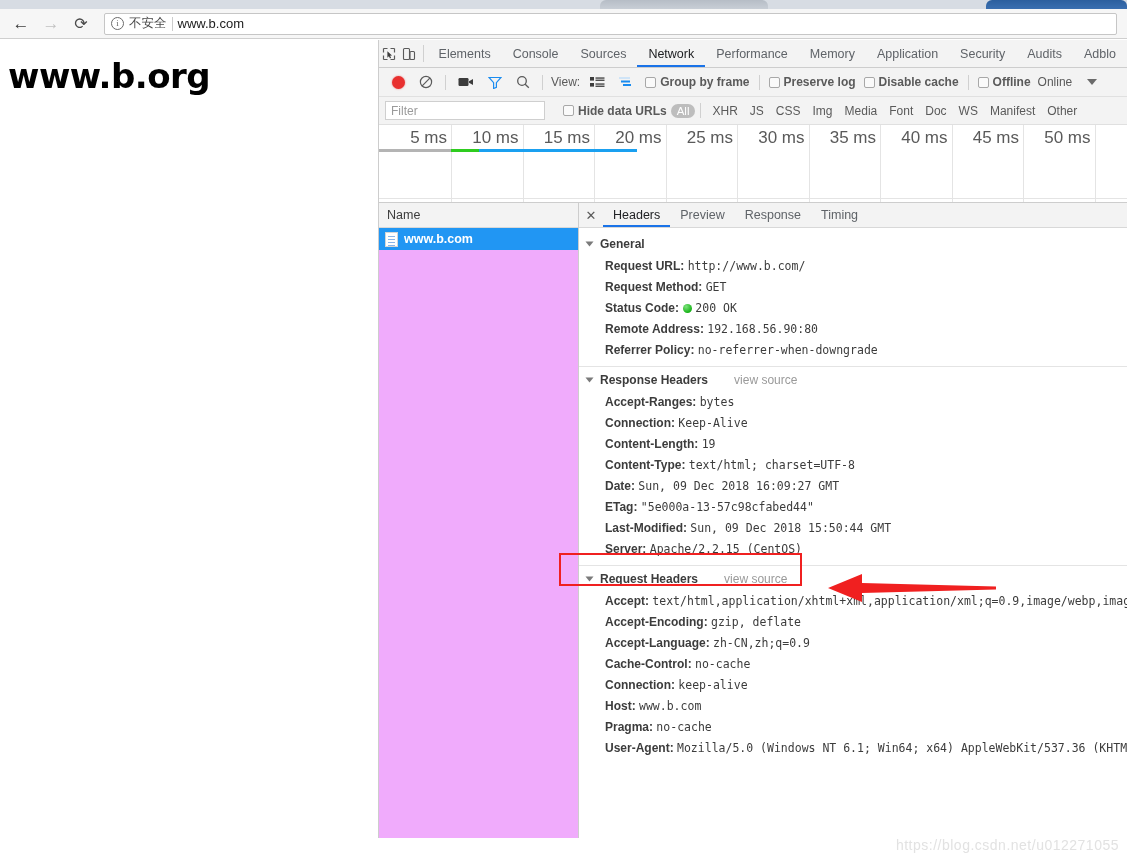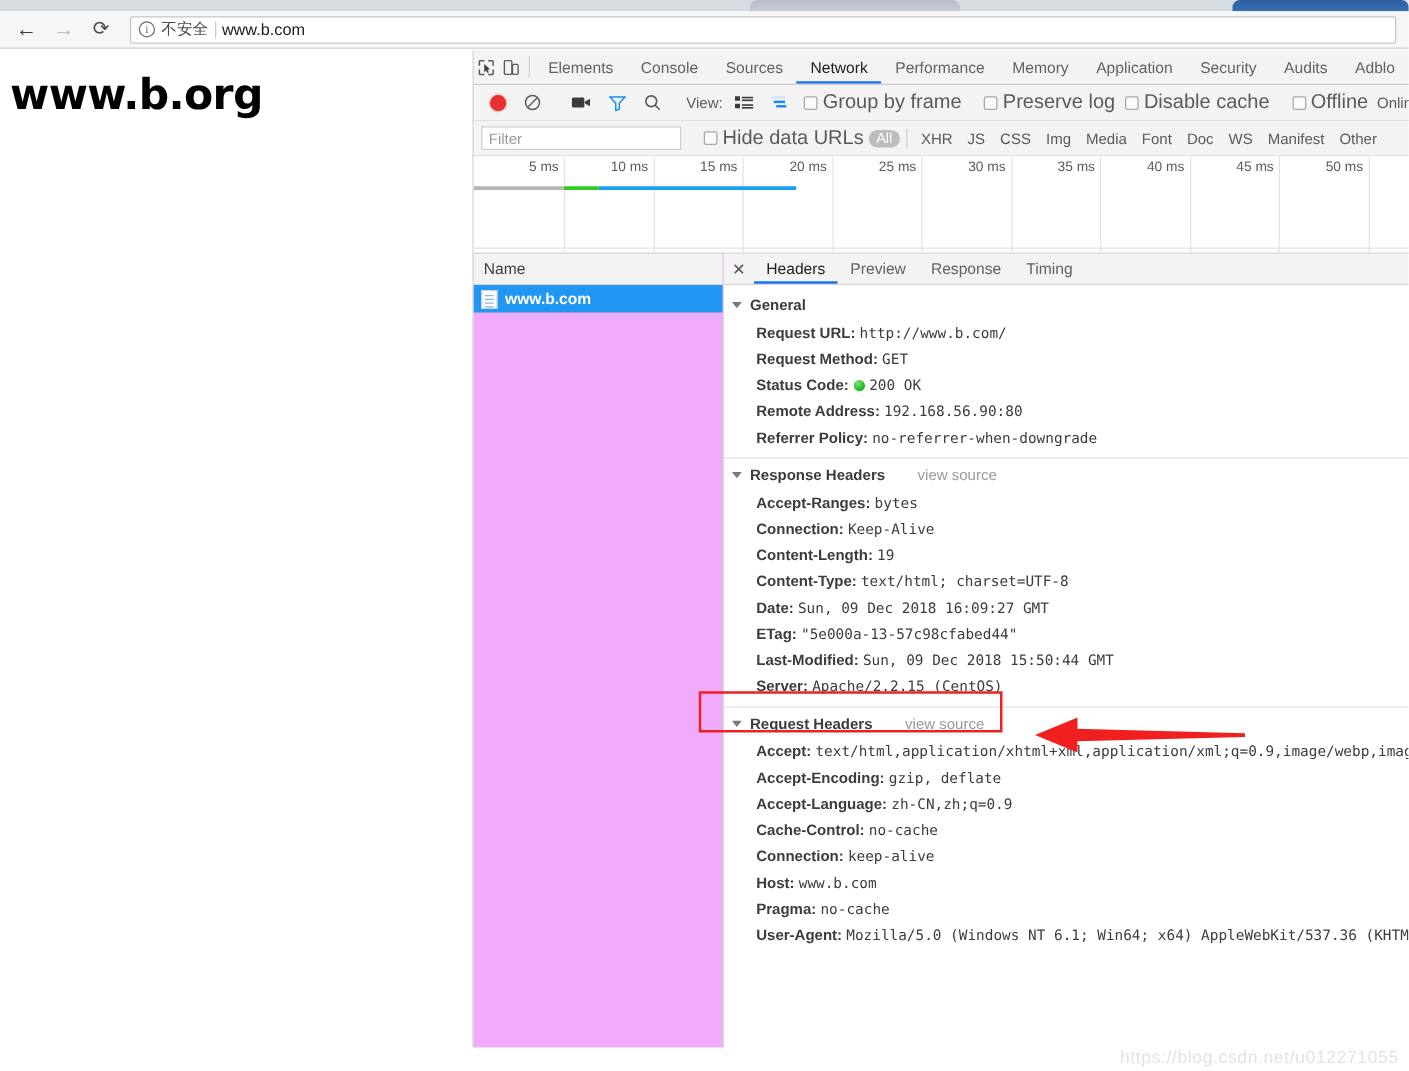--- a/index.html
+++ b/index.html
@@ -89,22 +89,22 @@
   .rec-dot { width: 13px; height: 13px; border-radius: 50%; background: #e8302f;
              box-shadow: 0 0 2px rgba(232,48,47,.6); }
   .tb-item { display: flex; align-items: center; justify-content: center;
              height: 29px; padding: 0 7px; color: #5a5a5a; }
   .tb-sep { width: 1px; height: 15px; background: #d0d0d0; margin: 0 5px; }
   .tb-text { font-size: 12px; color: #5a5a5a; padding: 0 3px; white-space: nowrap; }
   .cb {
     width: 11px; height: 11px; border: 1px solid #a8a8a8; border-radius: 2px;
     background: #fafafa; display: inline-block; flex: none; margin-right: 4px;
   }
-  .cb-label { display: flex; align-items: center; font-size: 16px; color: #5a5a5a;
-              white-space: nowrap; padding: 0 4px; }
+  .cb-label { display: flex; align-items: center; font-size: 12px; color: #5a5a5a;
+              white-space: nowrap; padding: 0 4px; font-weight: bold; }
   .caret-dn { width: 0; height: 0; border-left: 5px solid transparent;
               border-right: 5px solid transparent; border-top: 6px solid #6b6b6b; }
 
   .dt-filterbar {
     height: 28px; display: flex; align-items: center;
     border-bottom: 1px solid #e0e0e0; background: #f3f3f3; padding-left: 6px;
   }
   .filter-input {
     width: 160px; height: 19px; background: #fff; border: 1px solid #cfcfcf;
     font-size: 12px; color: #9a9a9a; padding: 0 5px; display: flex; align-items: center;
@@ -116,21 +116,21 @@
   .pill.sel { background: #bdbdbd; color: #fff; }
   .ftype { font-size: 12px; color: #5a5a5a; padding: 0 6px; white-space: nowrap; }
 
   
   .dt-timeline {
     position: relative; height: 78px; background: #fff;
     border-bottom: 1px solid #cdcdcd; overflow: hidden;
   }
   .tl-grid { position: absolute; top: 0; bottom: 0; width: 1px; background: #e4e4e4; }
   .tl-label {
-    position: absolute; top: 3px; font-size: 11px; color: #5a5a5a;
+    position: absolute; top: 3px; font-size: 17px; color: #5a5a5a;
     transform: translateX(-100%); padding-right: 4px; white-space: nowrap;
   }
   .tl-bar { position: absolute; height: 3px; top: 24px; }
   .tl-divider { position: absolute; left: 0; right: 0; top: 73px; height: 1px; background: #e4e4e4; }
 
   
   .dt-body { position: absolute; left: 0; right: 0; top: 163px; bottom: 0; display: flex; }
   .dt-list { width: 200px; border-right: 1px solid #cdcdcd; background: #f0abfc; }
   .list-head {
     height: 25px; background: #f3f3f3; border-bottom: 1px solid #d8d8d8;

